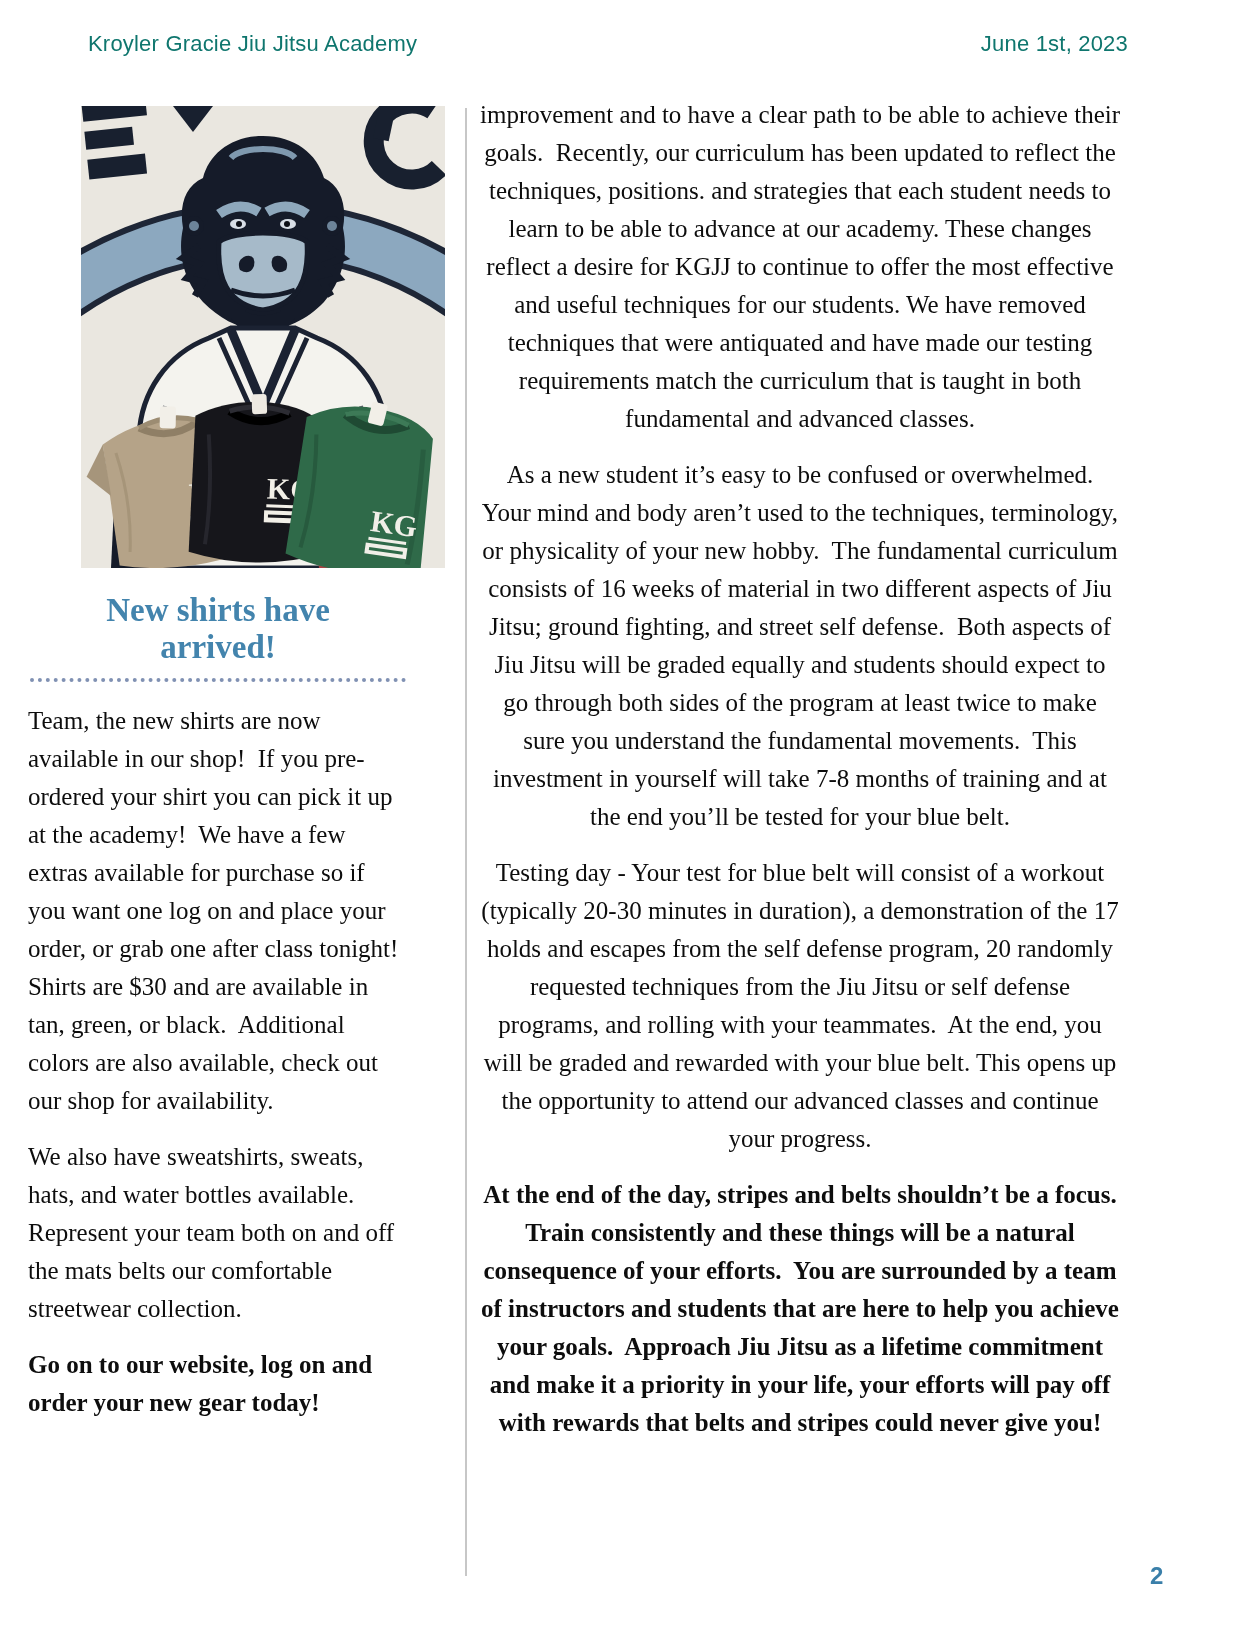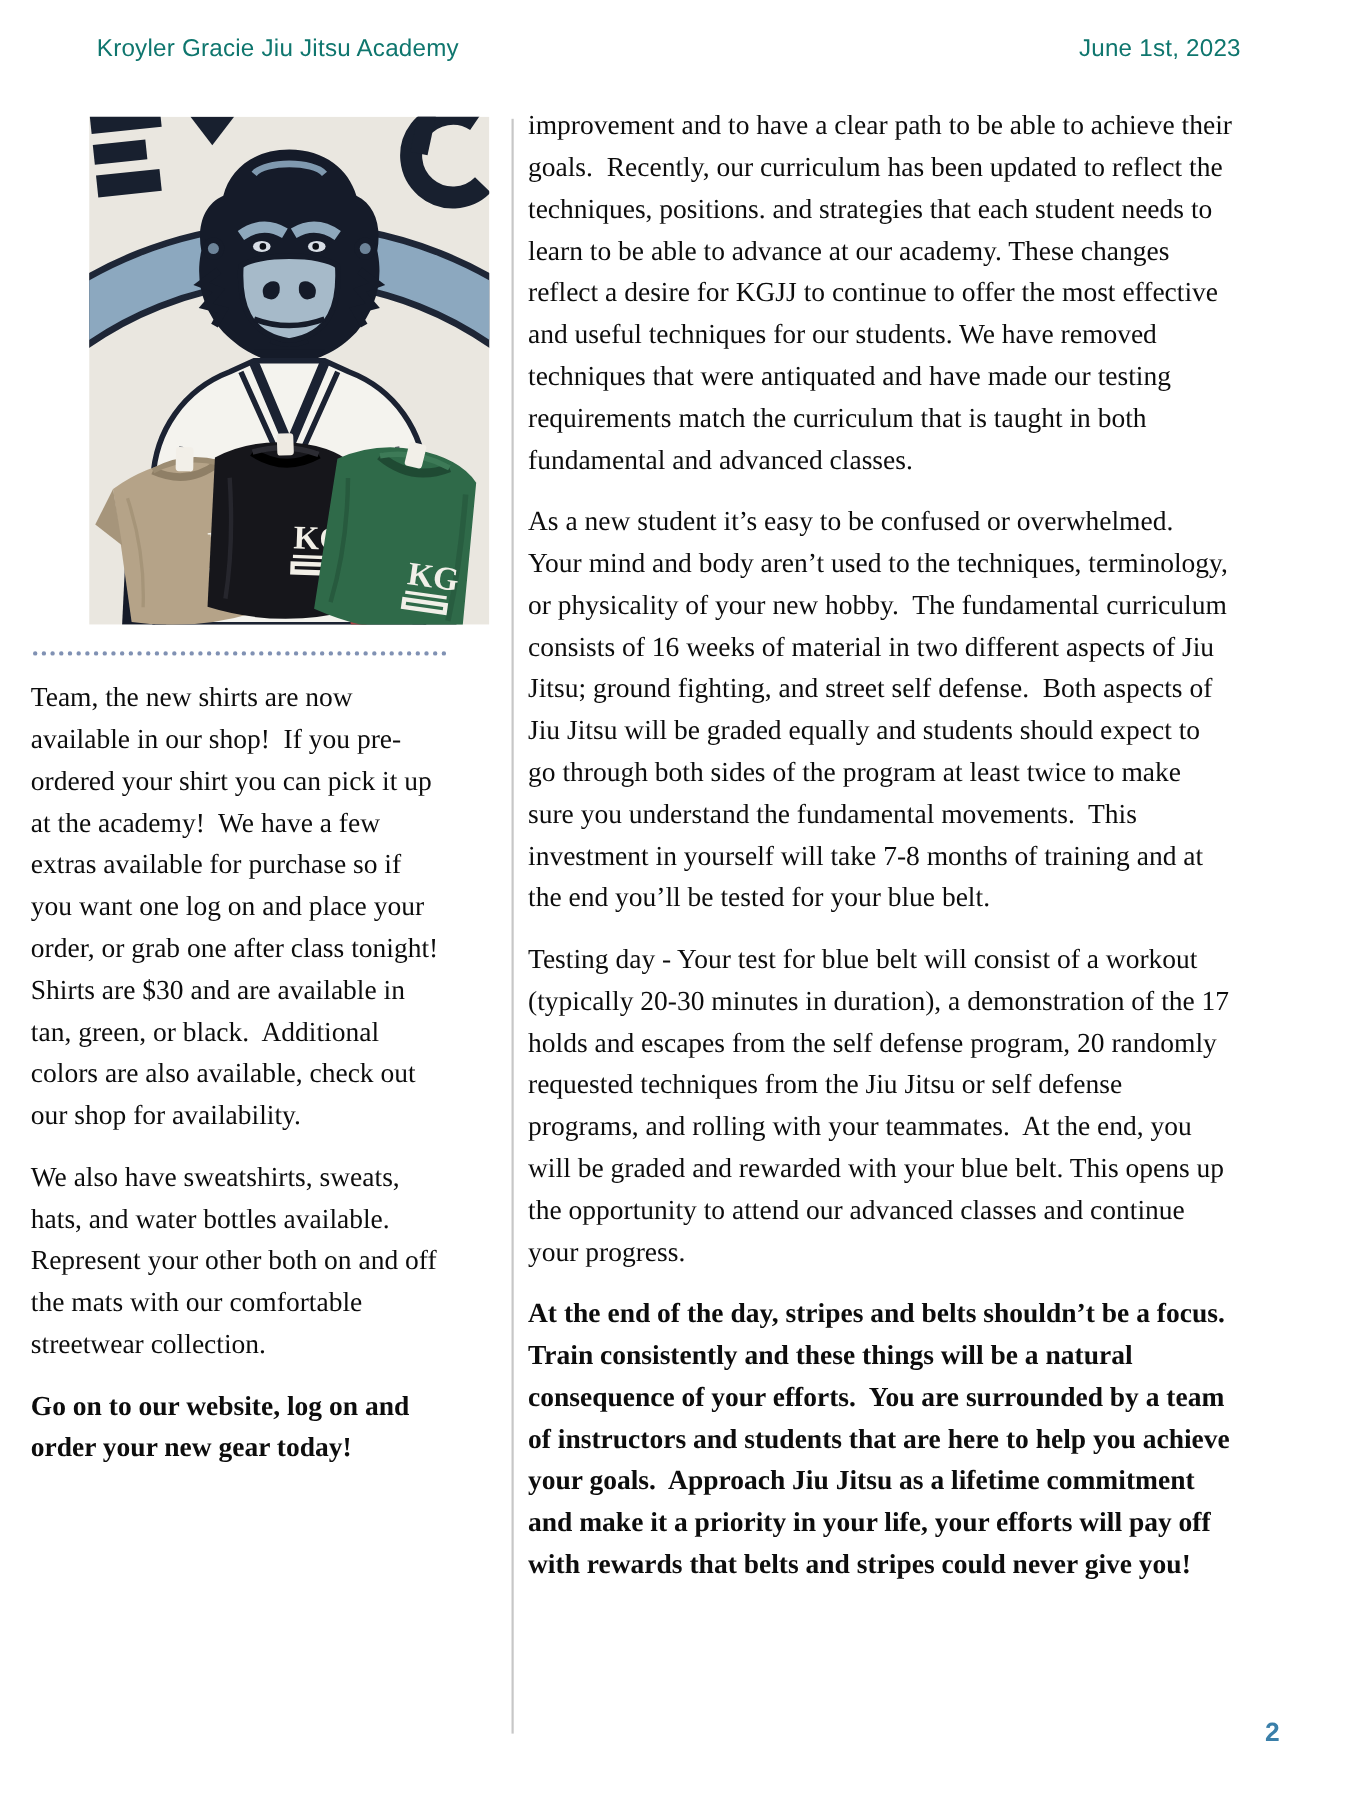--- a/index.html
+++ b/index.html
@@ -12,21 +12,21 @@
   .photo{position:absolute;left:81px;top:106px;width:364px;height:462px;overflow:hidden;}
   .photo svg{display:block;}
   .left-col{position:absolute;left:28px;top:592px;width:380px;}
   .left-col h2{margin:0 0 12px;padding:0 28px;font-size:33px;line-height:37px;
                font-weight:bold;text-align:center;color:#4384ad;}
   .dotted{border-top:4px dotted #8091b3;margin:0 2px 20px 2px;height:0;}
   .left-col p,.right-col p{font-size:25px;line-height:38px;margin:0 0 18px;
                            white-space:pre-wrap;}
   .left-col p:last-child,.right-col p:last-child{margin-bottom:0;font-weight:bold;}
   .v-divider{position:absolute;left:465px;top:108px;width:2px;height:1468px;background:#c7c7c7;}
-  .right-col{position:absolute;left:480px;top:96px;width:640px;}
+  .right-col{position:absolute;left:480px;top:96px;width:640px;text-align:center;}
   .page-number{position:absolute;left:1150px;top:1562px;font-family:"Liberation Sans", sans-serif;
                font-size:24px;font-weight:bold;color:#3a7fa9;}
   .kg-logo{font-family:"Liberation Serif", serif;font-weight:bold;font-size:30px;}
 </style>
 </head>
 <body>
 
 <div class="page">
 
   <div class="hdr hdr-left">Kroyler Gracie Jiu Jitsu Academy</div>
@@ -124,23 +124,24 @@
         <rect x="278" y="296" width="16" height="22" rx="3" fill="#f2efe8" transform="rotate(6 286 306)"></rect>
         <text class="kg-logo" x="294" y="424" fill="#f1efe8">KG</text>
         <rect x="294" y="430" width="38" height="3" fill="#f1efe8"></rect>
         <rect x="292" y="436" width="42" height="11" fill="#f1efe8"></rect>
         <rect x="296" y="440" width="34" height="3" fill="#2f6a49"></rect>
       </g>
     </svg>
   </div>
 
   <aside class="left-col">
+    <h2>New shirts have arrived!</h2>
     <div class="dotted"></div>
     <p>Team, the new shirts are now available in our shop!  If you pre-ordered your shirt you can pick it up at the academy!  We have a few extras available for purchase so if you want one log on and place your order, or grab one after class tonight! Shirts are $30 and are available in tan, green, or black.  Additional colors are also available, check out our shop for availability.</p>
-    <p>We also have sweatshirts, sweats, hats, and water bottles available. Represent your other both on and off the mats with our comfortable streetwear collection.</p>
+    <p>We also have sweatshirts, sweats, hats, and water bottles available. Represent your team both on and off the mats belts our comfortable streetwear collection.</p>
     <p>Go on to our website, log on and order your new gear today!</p>
   </aside>
 
   <div class="v-divider"></div>
 
   <section class="right-col">
     <p>improvement and to have a clear path to be able to achieve their goals.  Recently, our curriculum has been updated to reflect the techniques, positions. and strategies that each student needs to learn to be able to advance at our academy. These changes reflect a desire for KGJJ to continue to offer the most effective and useful techniques for our students. We have removed techniques that were antiquated and have made our testing requirements match the curriculum that is taught in both fundamental and advanced classes.</p>
     <p>As a new student it’s easy to be confused or overwhelmed. Your mind and body aren’t used to the techniques, terminology, or physicality of your new hobby.  The fundamental curriculum consists of 16 weeks of material in two different aspects of Jiu Jitsu; ground fighting, and street self defense.  Both aspects of Jiu Jitsu will be graded equally and students should expect to go through both sides of the program at least twice to make sure you understand the fundamental movements.  This investment in yourself will take 7-8 months of training and at the end you’ll be tested for your blue belt.</p>
     <p>Testing day - Your test for blue belt will consist of a workout (typically 20-30 minutes in duration), a demonstration of the 17 holds and escapes from the self defense program, 20 randomly requested techniques from the Jiu Jitsu or self defense programs, and rolling with your teammates.  At the end, you will be graded and rewarded with your blue belt. This opens up the opportunity to attend our advanced classes and continue your progress.</p>
     <p>At the end of the day, stripes and belts shouldn’t be a focus. Train consistently and these things will be a natural consequence of your efforts.  You are surrounded by a team of instructors and students that are here to help you achieve your goals.  Approach Jiu Jitsu as a lifetime commitment and make it a priority in your life, your efforts will pay off with rewards that belts and stripes could never give you!</p>

